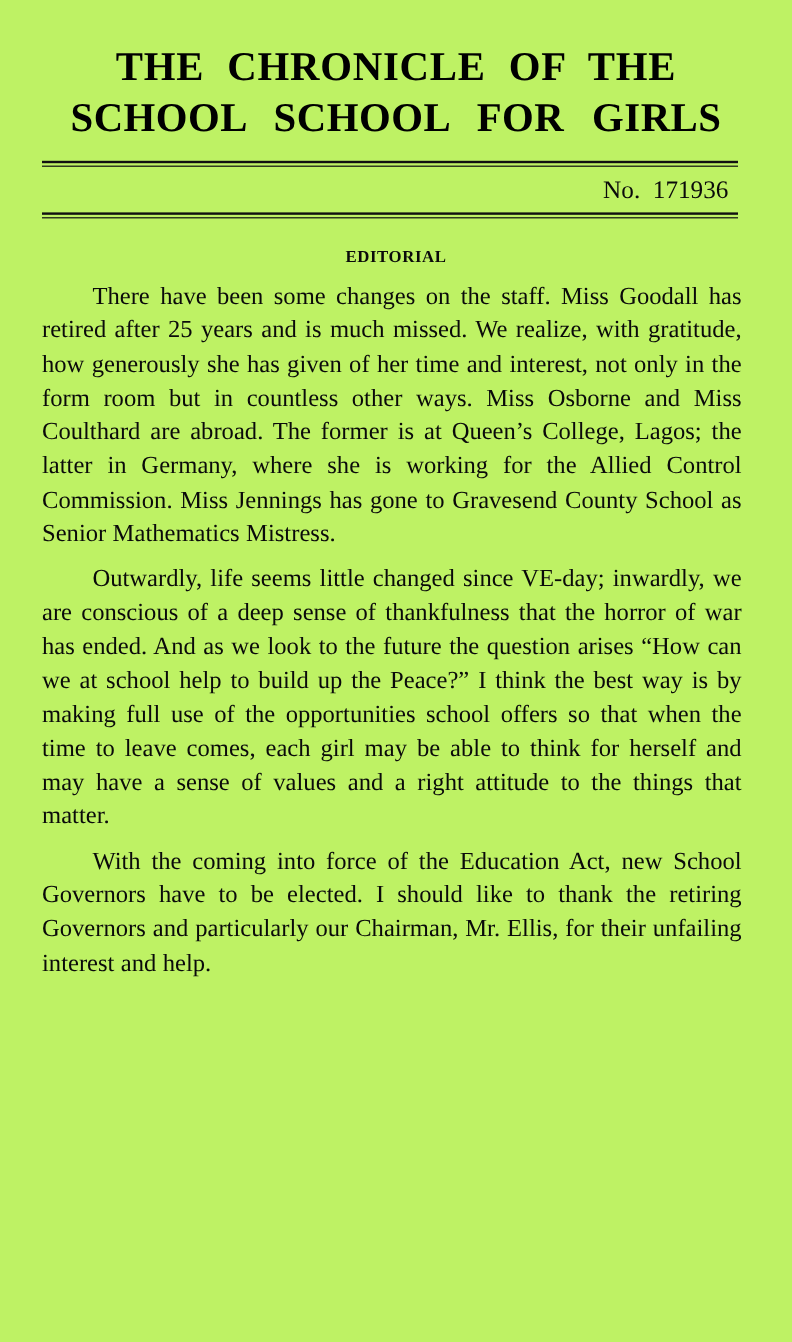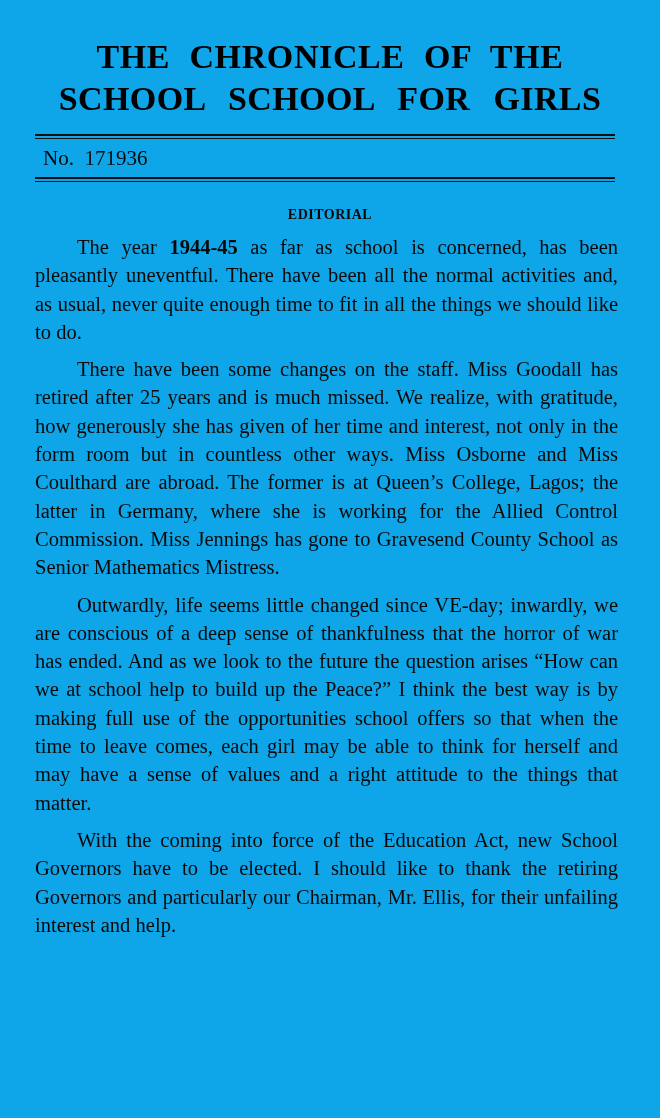--- a/index.html
+++ b/index.html
@@ -12,21 +12,21 @@
   body {
     font-family: "Liberation Serif", "DejaVu Serif", serif;
     color: #0a0a0a;
   }
 
   .page {
     position: relative;
     width: 660px;
     height: 1118px;
     margin: 0 auto;
-    background: #0ea5e9;
+    background: #bef264;
     overflow: hidden;
     box-sizing: border-box;
   }
 
   
   .masthead {
     padding: 36px 30px 0 30px;
   }
 
   .masthead-line {
@@ -71,21 +71,21 @@
     height: 2px;
   }
 
   .rule-double::after {
     top: 4px;
     height: 1px;
   }
 
   .issue-row {
     display: flex;
-    justify-content: flex-start;
+    justify-content: flex-end;
     align-items: baseline;
     padding: 5px 8px 6px 8px;
     font-size: 21px;
     line-height: 26px;
   }
 
   .issue-no {
     word-spacing: 0.25em;
   }
 
@@ -140,19 +140,18 @@
     <div class="issue-row">
       <span class="issue-no">No. 17</span>
       <span class="issue-year">1936</span>
     </div>
     <div class="rule-double"></div>
   </div>
 
   <div class="section-heading">EDITORIAL</div>
 
   <div class="body-copy">
-    <p><span>The year </span><b class="em-bold">1944-45</b><span> as far as school is concerned, has been pleasantly uneventful.  There have been all the normal activities and, as usual, never quite enough time to fit in all the things we should like to do.</span></p>
     <p>There have been some changes on the staff.  Miss Goodall has retired after 25 years and is much missed.  We realize, with gratitude, how generously she has given of her time and interest, not only in the form room but in countless other ways.  Miss Osborne and Miss Coulthard are abroad.  The former is at Queen’s College, Lagos; the latter in Germany, where she is working for the Allied Control Commission. Miss Jennings has gone to Gravesend County School as Senior Mathematics Mistress.</p>
     <p>Outwardly, life seems little changed since VE-day; inwardly, we are conscious of a deep sense of thankfulness that the horror of war has ended.  And as we look to the future the question arises “How can we at school help to build up the Peace?”  I think the best way is by making full use of the opportunities school offers so that when the time to leave comes, each girl may be able to think for herself and may have a sense of values and a right attitude to the things that matter.</p>
     <p>With the coming into force of the Education Act, new School Governors have to be elected.  I should like to thank the retiring Governors and particularly our Chairman, Mr. Ellis, for their unfailing interest and help.</p>
   </div>
 
 </div>
 
 </body></html>

